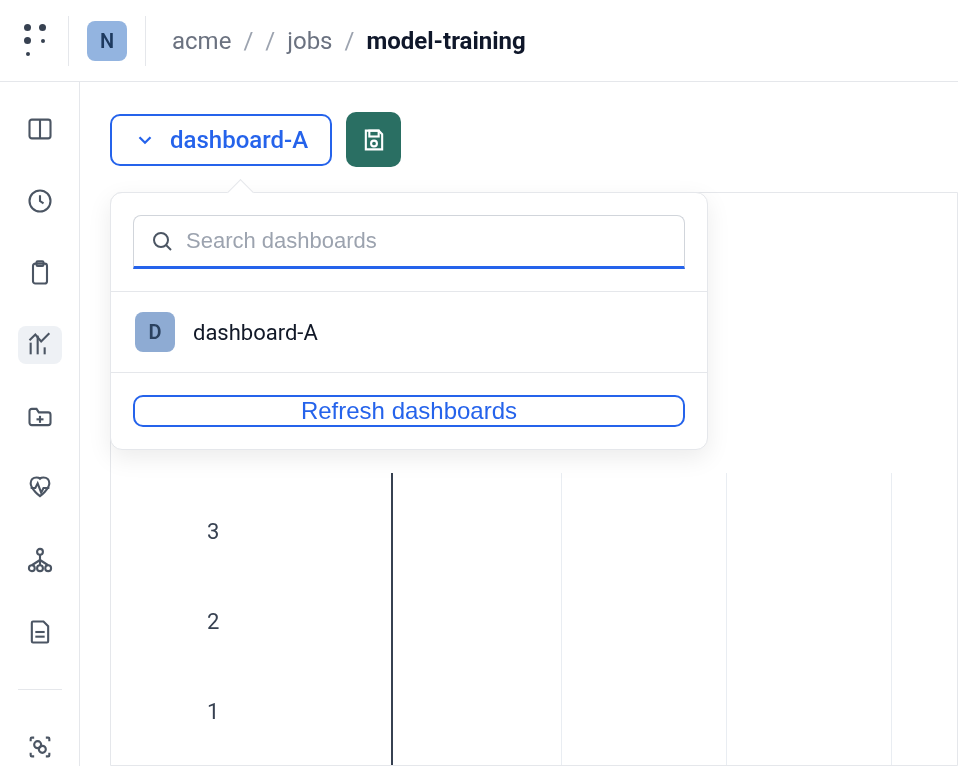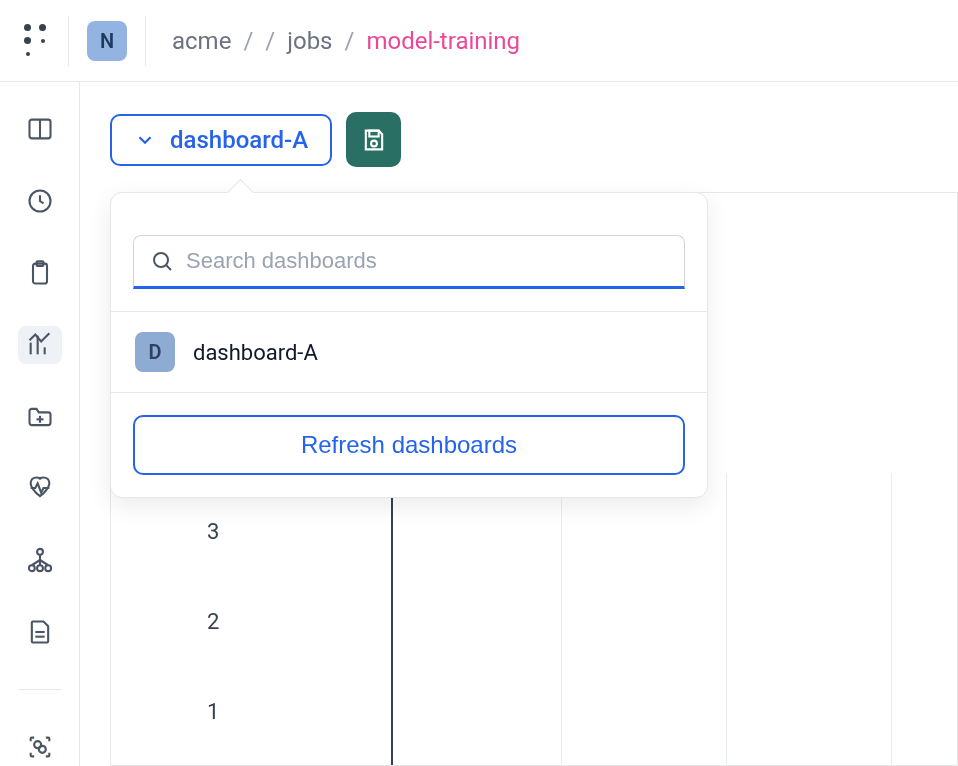--- a/index.html
+++ b/index.html
@@ -36,21 +36,21 @@
     display: flex; align-items: center; justify-content: center;
     font-weight: 600; font-size: 20px; color: #1e3a5f;
   }
   
   .breadcrumb {
     display: flex; align-items: center; gap: 12px;
     font-size: 24px; color: #6b7280;
     margin-left: 8px;
   }
   .breadcrumb .crumb { cursor: pointer; text-align: center; }
-  .breadcrumb .crumb.current { color: #ec4899; font-weight: 400; }
+  .breadcrumb .crumb.current { color: #0f172a; font-weight: 700; }
   .breadcrumb .sep { color: #9ca3af; }
   
   .body {
     display: flex;
     height: calc(766px - 82px);
   }
   
   .sidebar {
     width: 80px;
     border-right: 1px solid #e5e7eb;
@@ -124,21 +124,20 @@
   }
   .search-wrap {
     padding: 22px;
   }
   .search-box {
     display: flex; align-items: center; gap: 12px;
     border: 1px solid #d1d5db;
     border-bottom: 3px solid #2563eb;
     border-radius: 8px 8px 0 0;
     padding: 12px 16px;
-    margin-top: 20px;
   }
   .search-box input {
     flex: 1;
     border: none; outline: none;
     font-size: 22px;
     color: #111827;
   }
   .search-box input::placeholder { color: #9ca3af; }
   
   .dash-list {
@@ -161,21 +160,20 @@
   
   .refresh-wrap { padding: 22px; }
   .refresh-btn {
     width: 100%;
     border: 2px solid #2563eb;
     border-radius: 10px;
     background: #fff;
     color: #2563eb;
     font-size: 24px;
     font-weight: 500;
-    padding: 14px;
     cursor: pointer;
   }
   
   .chart-area {
     position: absolute;
     top: 110px;
     left: 30px;
     right: 0;
     bottom: 0;
     border: 1px solid #e5e7eb;

